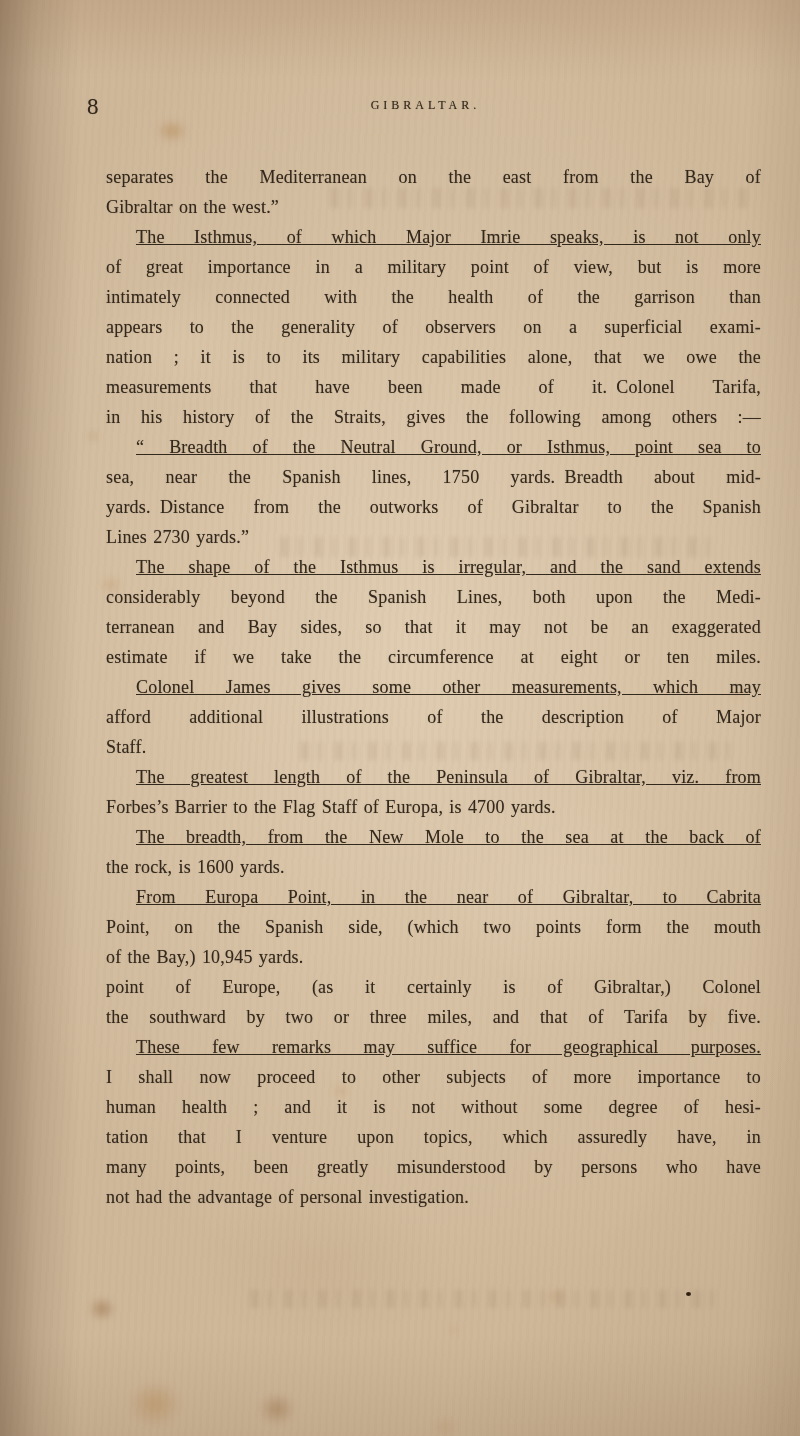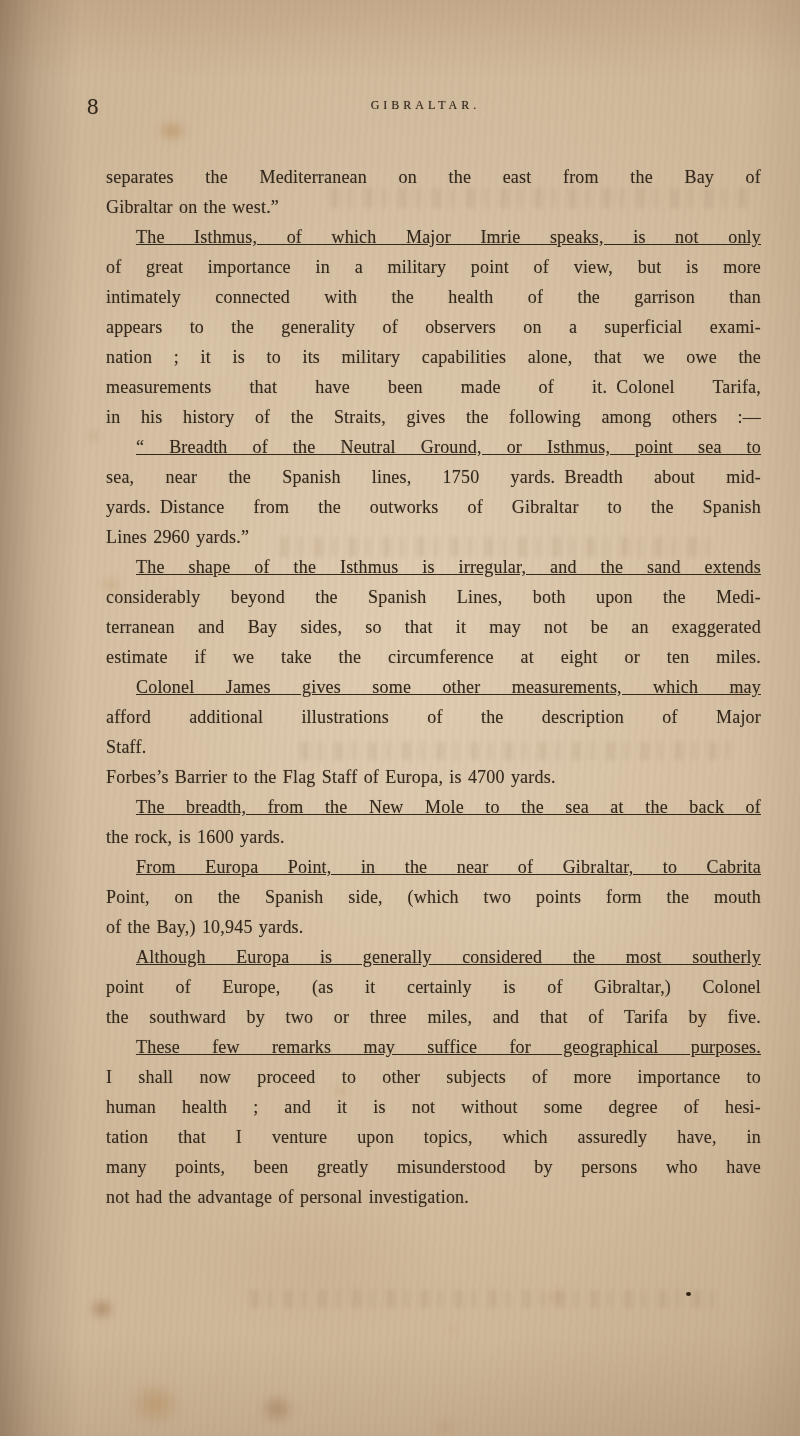--- a/index.html
+++ b/index.html
@@ -89,47 +89,47 @@
         <div class="line">intimately connected with the health of the garrison than</div>
         <div class="line">appears to the generality of observers on a superficial exami-</div>
         <div class="line">nation ; it is to its military capabilities alone, that we owe the</div>
         <div class="line">measurements that have been made of it. Colonel Tarifa,</div>
         <div class="line">in his history of the Straits, gives the following among others :—</div>
       </div>
       <div>
         <div class="line indent">“ Breadth of the Neutral Ground, or Isthmus, point sea to</div>
         <div class="line">sea, near the Spanish lines, 1750 yards. Breadth about mid-</div>
         <div class="line">yards. Distance from the outworks of Gibraltar to the Spanish</div>
-        <div class="line flush">Lines 2960 yards.”</div>
+        <div class="line flush">Lines 2730 yards.”</div>
       </div>
       <div>
         <div class="line indent">The shape of the Isthmus is irregular, and the sand extends</div>
         <div class="line">considerably beyond the Spanish Lines, both upon the Medi-</div>
         <div class="line">terranean and Bay sides, so that it may not be an exaggerated</div>
         <div class="line">estimate if we take the circumference at eight or ten miles.</div>
       </div>
       <div>
         <div class="line indent">Colonel James gives some other measurements, which may</div>
         <div class="line">afford additional illustrations of the description of Major</div>
         <div class="line flush">Staff.</div>
       </div>
       <div>
+        <div class="line indent">The greatest length of the Peninsula of Gibraltar, viz. from</div>
         <div class="line flush">Forbes’s Barrier to the Flag Staff of Europa, is 4700 yards.</div>
       </div>
       <div>
         <div class="line indent">The breadth, from the New Mole to the sea at the back of</div>
         <div class="line flush">the rock, is 1600 yards.</div>
       </div>
       <div>
         <div class="line indent">From Europa Point, in the near of Gibraltar, to Cabrita</div>
         <div class="line">Point, on the Spanish side, (which two points form the mouth</div>
         <div class="line flush">of the Bay,) 10,945 yards.</div>
       </div>
       <div>
-        <div class="line indent">Although Europa is generally considered the most southerly</div>
         <div class="line">point of Europe, (as it certainly is of Gibraltar,) Colonel</div>
         <div class="line">the southward by two or three miles, and that of Tarifa by five.</div>
       </div>
       <div>
         <div class="line indent">These few remarks may suffice for geographical purposes.</div>
         <div class="line">I shall now proceed to other subjects of more importance to</div>
         <div class="line">human health ; and it is not without some degree of hesi-</div>
         <div class="line">tation that I venture upon topics, which assuredly have, in</div>
         <div class="line">many points, been greatly misunderstood by persons who have</div>
         <div class="line flush">not had the advantage of personal investigation.</div>

